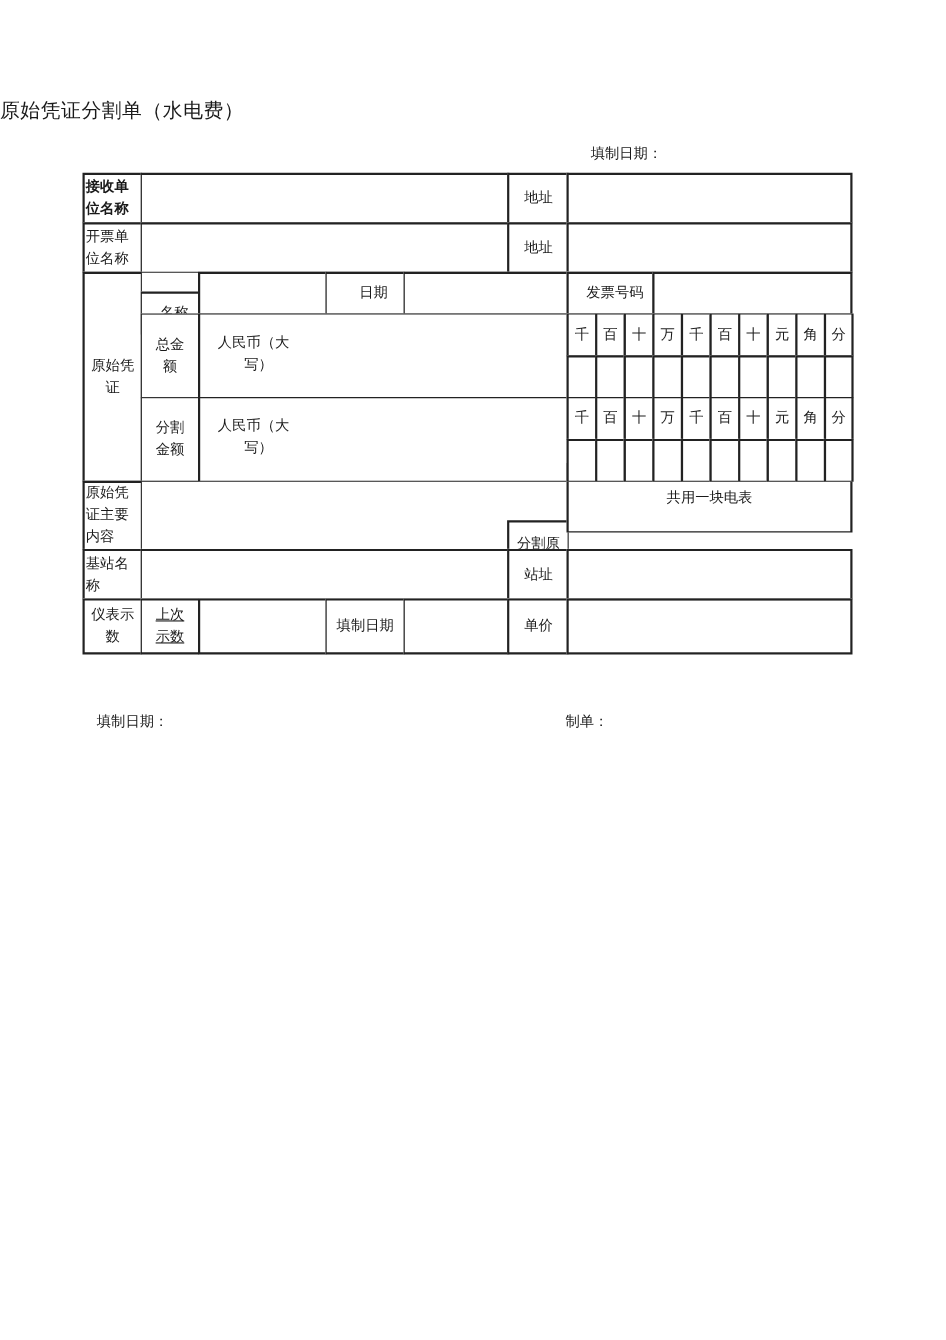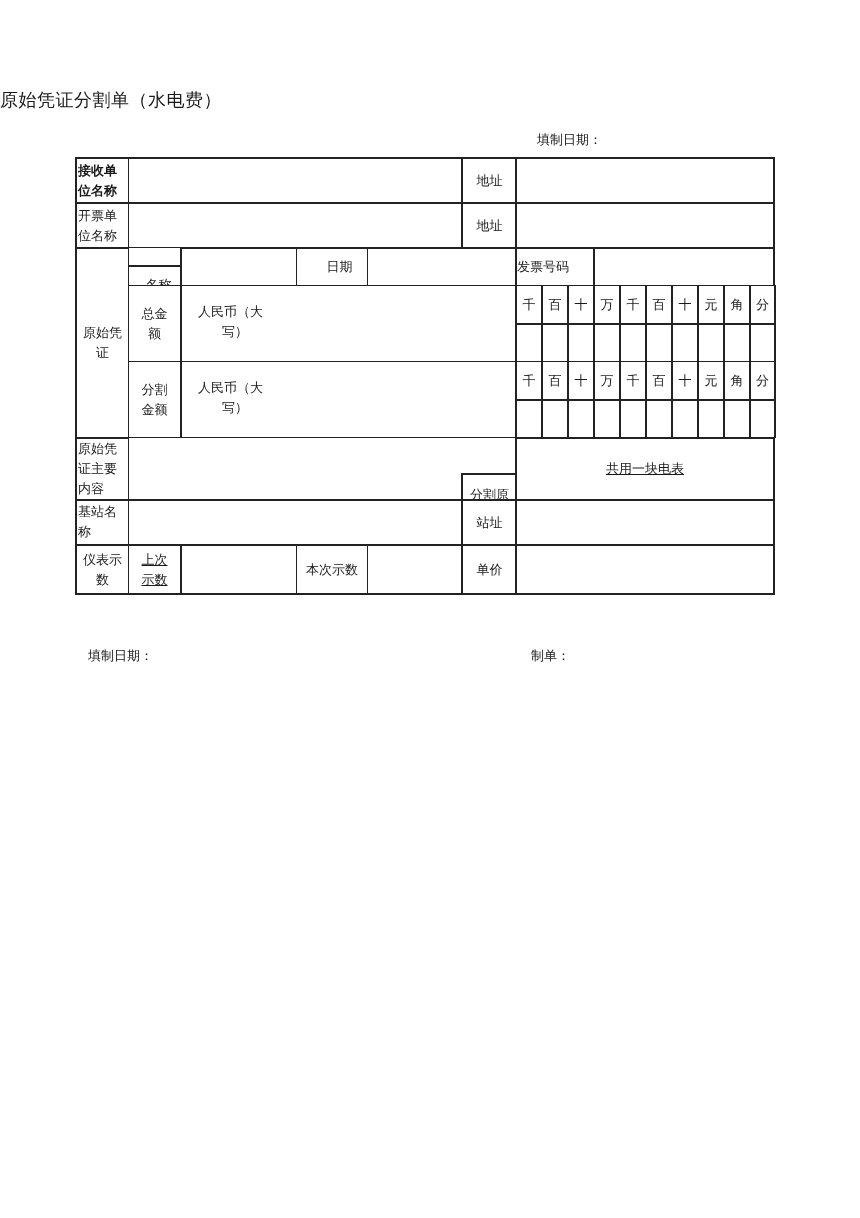--- a/index.html
+++ b/index.html
@@ -13,21 +13,21 @@
           display: flex; align-items: center; justify-content: center; text-align: center;
           font-size: 13px; line-height: 20px; background: #fff; }
   .cell.left { justify-content: flex-start; text-align: left; padding-left: 1px; }
   .thick-l { border-left-width: 2px; }
   .thick-r { border-right-width: 2px; }
   .thick-t { border-top-width: 2px; }
   .thick-b { border-bottom-width: 2px; }
   .rmb { position: absolute; left: 16px; top: 16px; line-height: 20px; text-align: left; }
   .rmb .l2 { display: block; padding-left: 24px; }
   .footer-seal { position: absolute; left: 88px; top: 647px; font-size: 13px; }
-  .footer-maker { position: absolute; left: 531px; top: 647px; font-size: 13px; }
+  .footer-maker { position: absolute; left: 514px; top: 647px; font-size: 13px; }
   .lbl { white-space: pre-line; }
 </style>
 </head>
 <body>
 
 <div class="title">原始凭证分割单（水电费）</div>
 <div class="fill-date">填制日期：</div>
 
 <div class="grid">
 
@@ -43,21 +43,21 @@
   <div class="cell thick-t thick-l" style="left:386px;top:45px;width:56px;height:46px;">地址</div>
   <div class="cell thick-t thick-l thick-r" style="left:440px;top:45px;width:260px;height:46px;"></div>
 
   <div class="cell lbl thick-l thick-t" style="left:0;top:90px;width:54px;height:191px;">原始凭
 证</div>
 
   <div class="cell thick-t" style="left:53px;top:108px;width:61px;height:39px;">名称</div>
   <div class="cell thick-t thick-l" style="left:105px;top:90px;width:117px;height:39px;"></div>
   <div class="cell thick-t" style="left:221px;top:90px;width:72px;height:39px;padding-left:15px;">日期</div>
   <div class="cell thick-t" style="left:292px;top:90px;width:150px;height:39px;"></div>
-  <div class="cell left thick-t thick-l" style="left:440px;top:90px;width:79px;height:39px;padding-left:0;">发票号码</div>
+  <div class="cell left thick-t thick-l" style="left:440px;top:90px;width:79px;height:39px;padding-left:16px;">发票号码</div>
   <div class="cell thick-t thick-l thick-r" style="left:518px;top:90px;width:182px;height:39px;"></div>
 
   <div class="cell lbl" style="left:53px;top:128px;width:53px;height:77px;">总金
 额</div>
   <div class="cell thick-l" style="left:105px;top:128px;width:337px;height:77px;">
     <div class="rmb">
       <span>人民币（大</span>
       <span class="l2">写）</span>
     </div>
   </div>
@@ -73,34 +73,34 @@
     </div>
   </div>
   <div id="split-digit-headers"></div>
   <div id="split-digit-values"></div>
 
   <div class="cell left lbl thick-l thick-t" style="left:0;top:280px;width:54px;height:63px;">原始凭
 证主要
 内容</div>
   <div class="cell lbl thick-t thick-l" style="left:386px;top:280px;width:56px;height:63px;margin-top:36px;">分割原
 因</div>
-  <div class="cell thick-t thick-l thick-r" style="left:440px;top:280px;width:260px;height:63px;text-decoration:underline;">共用一块电表</div>
+  <div class="cell thick-t thick-l thick-r" style="left:440px;top:264px;width:260px;height:63px;">共用一块电表</div>
 
   <div class="cell left lbl thick-l thick-t" style="left:0;top:342px;width:54px;height:46px;font-family:Liberation Mono, monospace;">基站名
 称</div>
   <div class="cell thick-t" style="left:53px;top:342px;width:335px;height:46px;"></div>
   <div class="cell thick-t thick-l" style="left:386px;top:342px;width:56px;height:46px;">站址</div>
   <div class="cell thick-t thick-l thick-r" style="left:440px;top:342px;width:260px;height:46px;"></div>
 
   <div class="cell lbl thick-l thick-t thick-b" style="left:0;top:387px;width:54px;height:51px;">仪表示
 数</div>
   <div class="cell lbl thick-t thick-b" style="left:53px;top:387px;width:53px;height:51px;text-decoration:underline;">上次
 示数</div>
   <div class="cell thick-t thick-l thick-b" style="left:105px;top:387px;width:117px;height:51px;"></div>
-  <div class="cell thick-t thick-b" style="left:221px;top:387px;width:72px;height:51px;">本次示数</div>
+  <div class="cell thick-t thick-b" style="left:221px;top:387px;width:72px;height:51px;">填制日期</div>
   <div class="cell thick-t thick-b" style="left:292px;top:387px;width:96px;height:51px;"></div>
   <div class="cell thick-t thick-l thick-b" style="left:386px;top:387px;width:56px;height:51px;">单价</div>
   <div class="cell thick-t thick-l thick-r thick-b" style="left:440px;top:387px;width:260px;height:51px;"></div>
 <div class="cell thick-l" style="left: 440px; top: 128px; width: 27px; height: 39px;">千</div>
     <div class="cell thick-l" style="left: 466px; top: 128px; width: 27px; height: 39px;">百</div>
     <div class="cell thick-l" style="left: 492px; top: 128px; width: 27px; height: 39px;">十</div>
     <div class="cell thick-l" style="left: 518px; top: 128px; width: 27px; height: 39px;">万</div>
     <div class="cell thick-l" style="left: 544px; top: 128px; width: 27px; height: 39px;">千</div>
     <div class="cell thick-l" style="left: 570px; top: 128px; width: 27px; height: 39px;">百</div>
     <div class="cell thick-l" style="left: 596px; top: 128px; width: 27px; height: 39px;">十</div>

